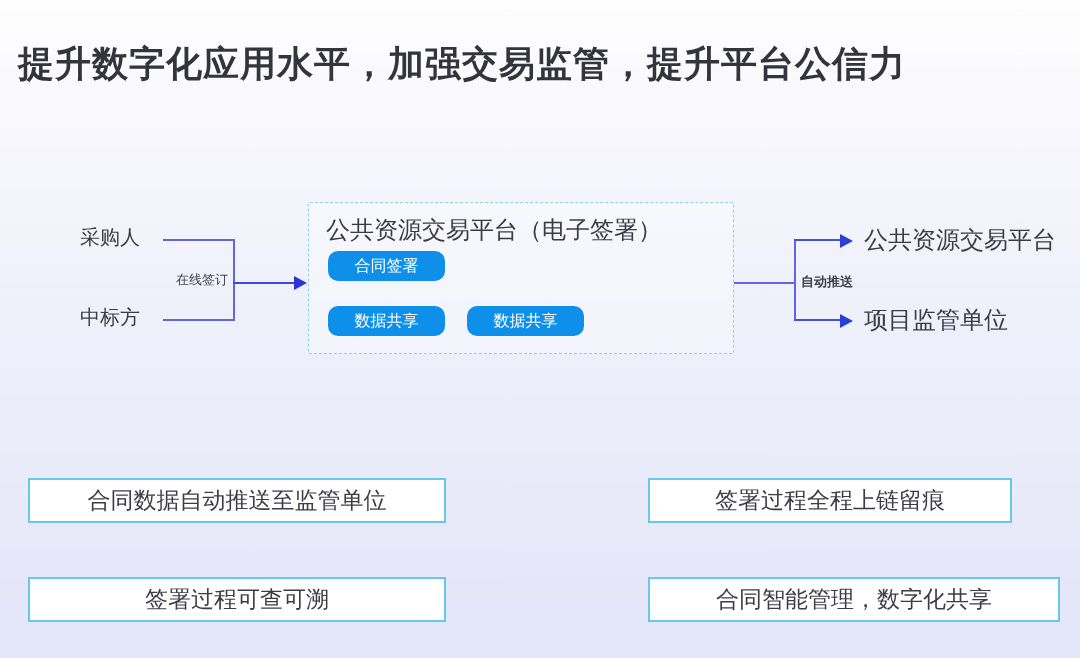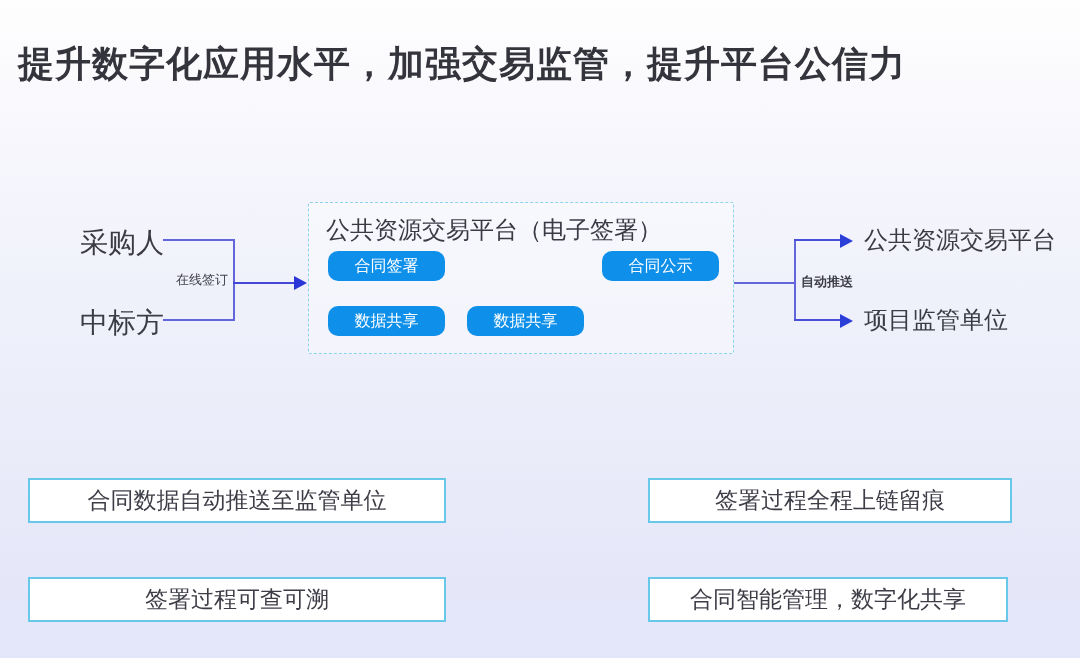--- a/index.html
+++ b/index.html
@@ -20,21 +20,21 @@
     top: 40px;
     font-size: 36px;
     font-weight: 700;
     letter-spacing: 1px;
     color: #34343c;
     white-space: nowrap;
   }
 
   .actor {
     position: absolute;
-    font-size: 28px;
+    font-size: 20px;
     color: #3b3b45;
     white-space: nowrap;
   }
   #actor-purchaser { left: 80px; top: 224px; }
   #actor-bidder    { left: 80px; top: 304px; }
 
   .line { position: absolute; background: #6366db; }
   .h2 { height: 2px; }
   .w2 { width: 2px; }
 
@@ -119,21 +119,21 @@
     display: flex;
     align-items: center;
     justify-content: center;
     font-size: 23px;
     color: #3d3d47;
     white-space: nowrap;
   }
   #benefit-1 { left: 28px;  top: 478px; width: 418px; }
   #benefit-2 { left: 648px; top: 478px; width: 364px; }
   #benefit-3 { left: 28px;  top: 577px; width: 418px; }
-  #benefit-4 { left: 648px; top: 577px; width: 360px; }
+  #benefit-4 { left: 648px; top: 577px; width: 412px; }
 </style>
 </head>
 <body>
 
 <div class="stage">
 
   <h1 class="page-title">提升数字化应用水平，加强交易监管，提升平台公信力</h1>
 
   <div class="actor" id="actor-purchaser">采购人</div>
   <div class="actor" id="actor-bidder">中标方</div>
@@ -141,21 +141,20 @@
   <div class="line h2" id="l-purchaser"></div>
   <div class="line h2" id="l-bidder"></div>
   <div class="line w2" id="l-merge"></div>
   <div class="line h2" id="l-main-arrow"></div>
   <div class="arrowhead" id="ah-main"></div>
   <div class="edge-label" id="lbl-online">在线签订</div>
 
   <div class="platform-box">
     <div class="platform-title">公共资源交易平台（电子签署）</div>
     <div class="feature-tag" id="tag-1">合同签署</div>
-    <div class="feature-tag" id="tag-3">合同公示</div>
     <div class="feature-tag" id="tag-4">数据共享</div>
     <div class="feature-tag" id="tag-5">数据共享</div>
   </div>
 
   <div class="line h2" id="l-out"></div>
   <div class="line w2" id="l-split"></div>
   <div class="line h2" id="l-top"></div>
   <div class="line h2" id="l-bottom"></div>
   <div class="arrowhead" id="ah-top"></div>
   <div class="arrowhead" id="ah-bottom"></div>

